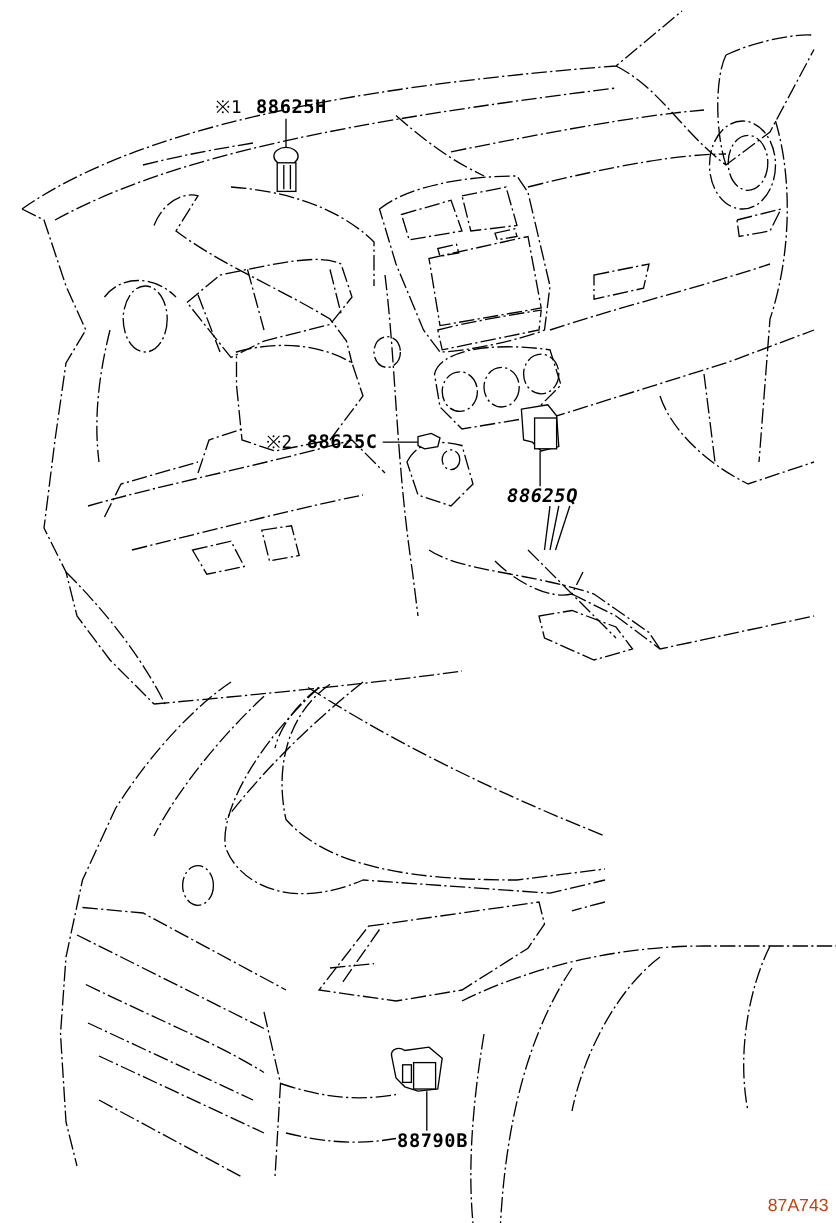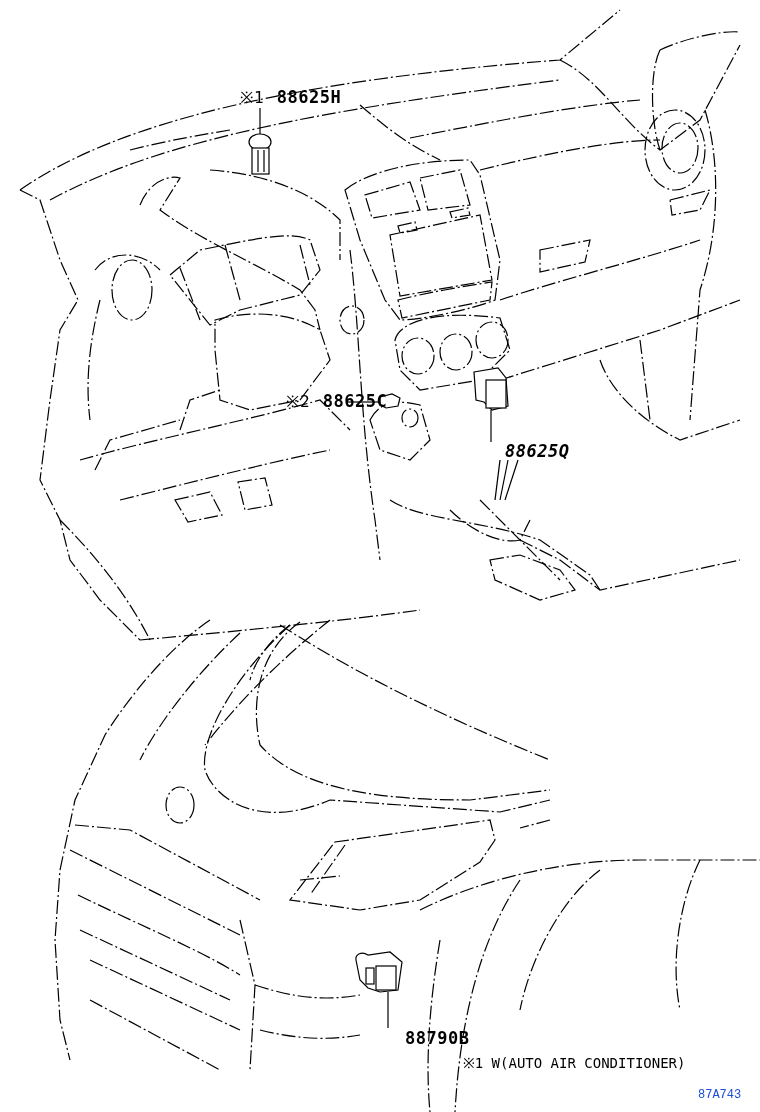--- a/index.html
+++ b/index.html
@@ -6,30 +6,30 @@
   body { width: 760px; height: 1112px; position: relative; overflow: hidden; }
   .canvas { position: absolute; left: 0; top: 0; width: 760px; height: 1112px; }
   svg.draw { position: absolute; left: 0; top: 0; }
   .draw path, .draw line, .draw ellipse, .draw rect, .draw circle, .draw polyline {
     fill: none; stroke: #000; stroke-width: 1.2;
   }
   .dash { stroke-dasharray: 14 3 2 3; }
   .part path, .part rect, .part ellipse { fill: #fff; stroke: #000; stroke-width: 1.2; }
   .callout {
     position: absolute; font-family: "DejaVu Sans Mono", monospace; font-weight: bold;
-    font-size: 17px; color: #000; white-space: nowrap; letter-spacing: 0.5px; background: transparent; margin-left: 44px;
+    font-size: 17px; color: #000; white-space: nowrap; letter-spacing: 0.5px; background: transparent;
   }
   .callout .mark { font-weight: normal; font-size: 16px; margin-right: 2px; }
   .legend {
     position: absolute; left: 463px; top: 1016px; font-family: "DejaVu Sans Mono", monospace;
     font-size: 14px; line-height: 19px; color: #000; white-space: pre;
   }
   .figno {
-    position: absolute; left: 698px; top: 1088px; font-family: Liberation Mono, monospace;
-    font-size: 12px; color: #1d4ed8;
+    position: absolute; left: 698px; top: 1088px; font-family: Liberation Sans, sans-serif;
+    font-size: 16px; color: #c2410c;
   }
 </style>
 </head>
 <body>
 
 <div class="canvas">
 
   <svg class="draw" width="760" height="1112" viewBox="0 0 760 1112">
 
     <g>
@@ -169,18 +169,17 @@
     <span>88625C</span>
   </div>
   <div class="callout" style="left:461px; top:441px;font-style:italic;">
     <span>88625Q</span>
   </div>
   <div class="callout" style="left:361px; top:1028px;text-align:right;">
     <span>88790B</span>
   </div>
 
   <div class="legend">
-    <div><span>※1</span> <span>W(AUTO AIR CONDITIONER)</span></div>
     <div> </div>
   </div>
 
   <div class="figno">87A743</div>
 </div>
 
 </body></html>

